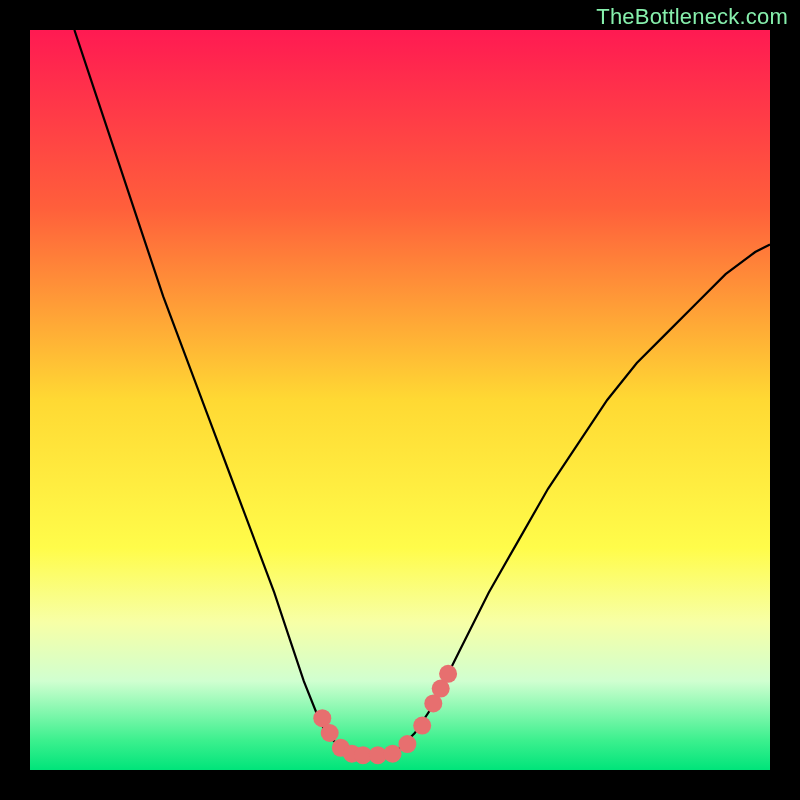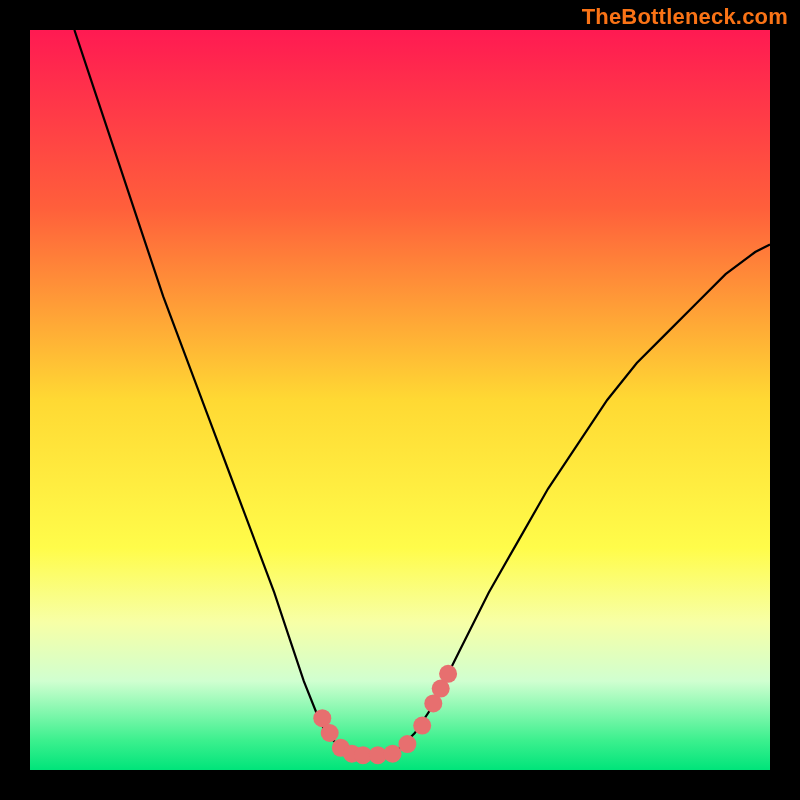--- a/index.html
+++ b/index.html
@@ -9,23 +9,23 @@
     height: 800px;
     background: #000;
     position: relative;
     overflow: hidden;
     font-family: Arial, sans-serif;
   }
   .watermark {
     position: absolute;
     top: 4px;
     right: 12px;
-    color: #f97316;
+    color: #86efac;
     font-size: 22px;
-    font-weight: 700;
+    font-weight: 400;
     z-index: 10;
     letter-spacing: 0.2px;
   }
   .plot-area {
     position: absolute;
     left: 30px;
     top: 30px;
     width: 740px;
     height: 740px;
   }

